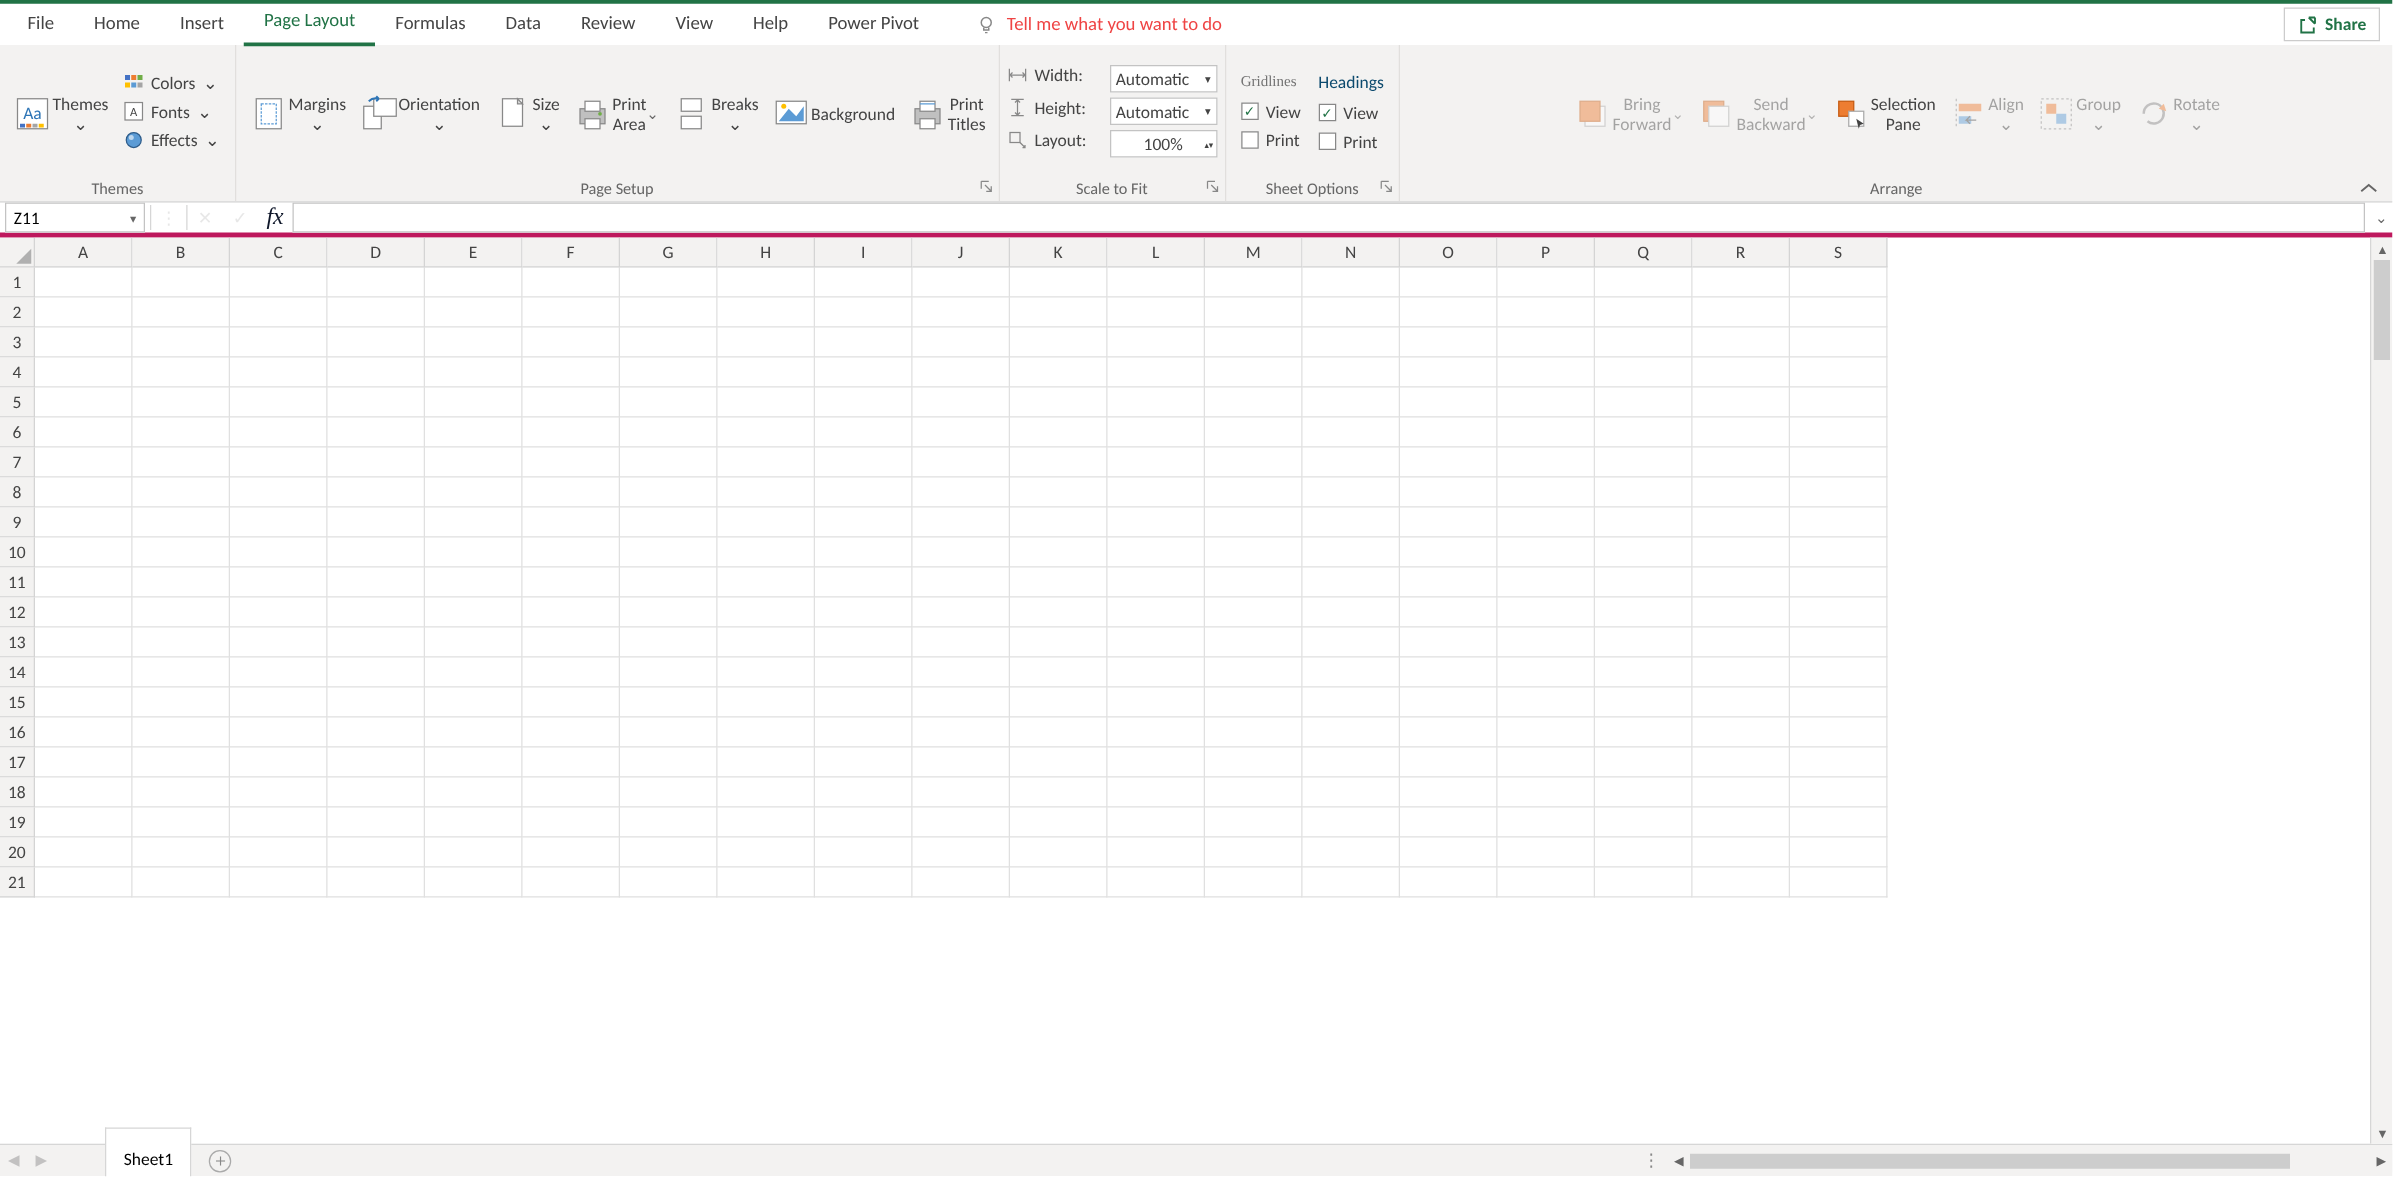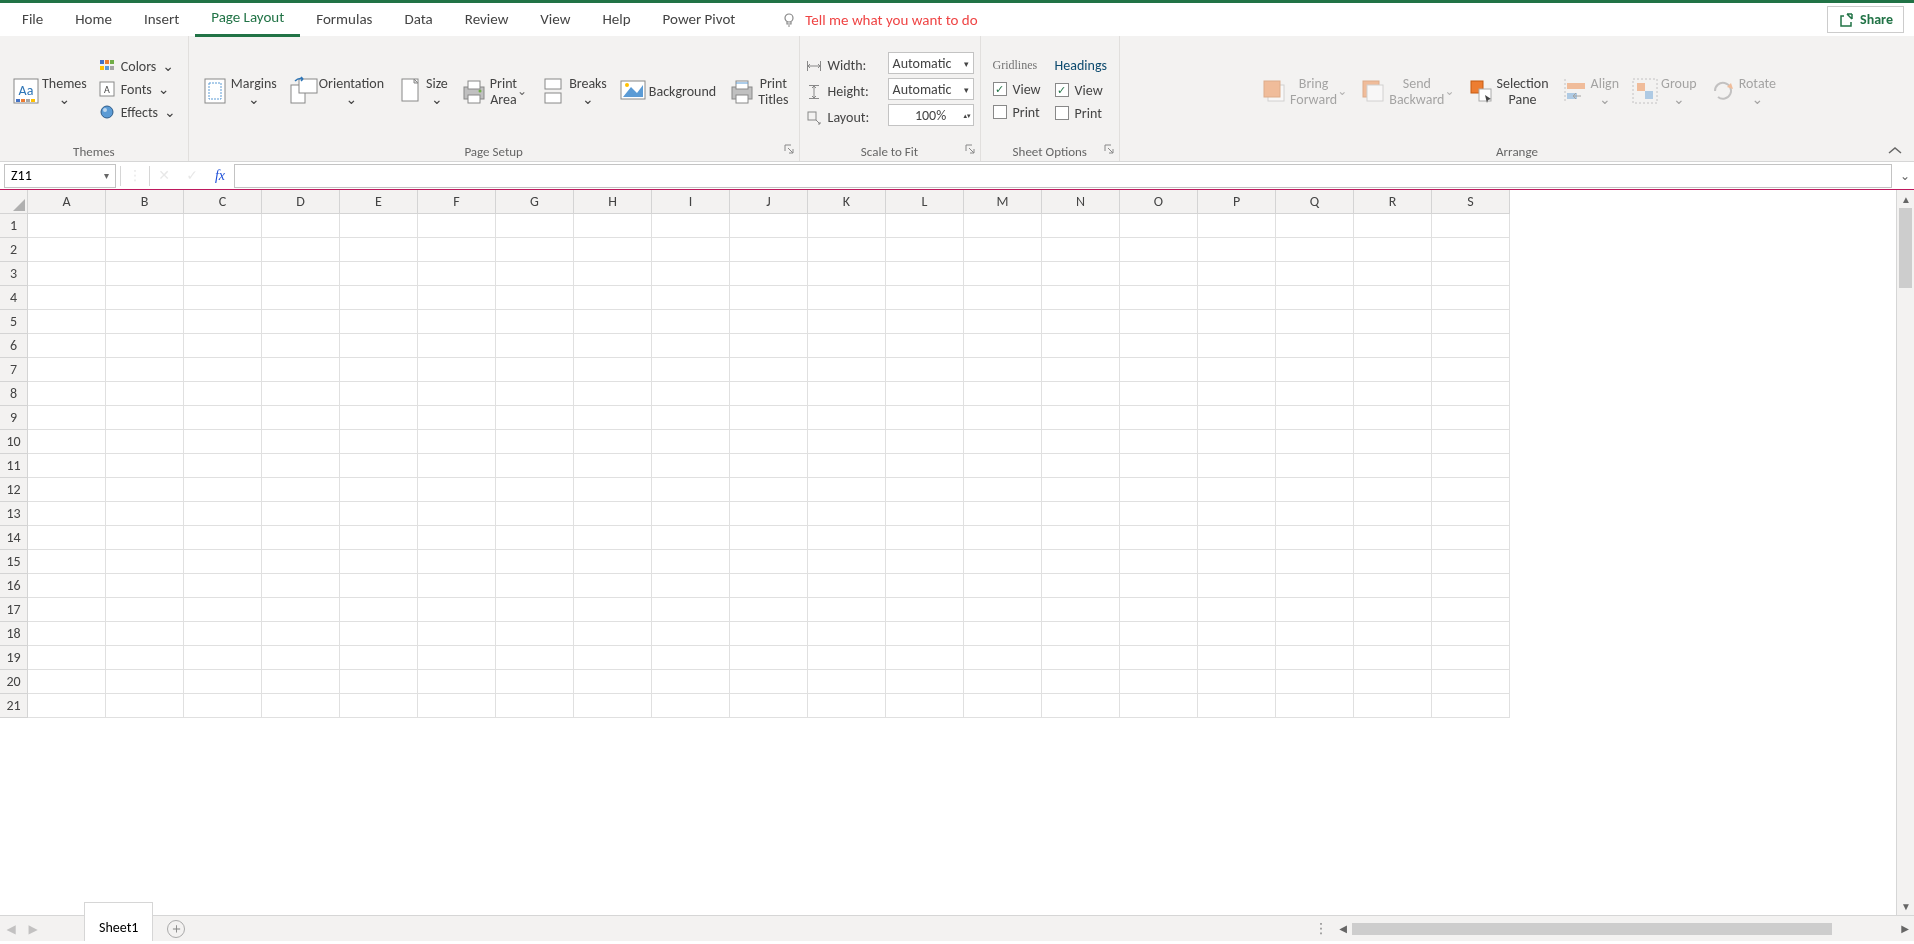--- a/index.html
+++ b/index.html
@@ -22,36 +22,36 @@
 .launcher svg { width: 12px; height: 12px; }
 .collapse-ribbon { position:absolute; right: 10px; bottom: 4px; width: 18px; height: 12px; cursor: pointer; }
 
 .vstack { display: flex; flex-direction: column; gap: 2px; align-items: center; }
 .bigbtn { display: flex; flex-direction: row; align-items: center; padding: 4px 4px 0; cursor: pointer; min-width: 58px; }
 .bigbtn .lbl { font-size: 14px; color: #444; text-align: center; line-height: 16px; margin-top: 2px;}
 .smallbtn { display:flex; align-items:center; gap:6px; padding:2px 6px; cursor:pointer; font-size:14px; color:#444;}
 .icon32 { width: 32px; height: 32px; }
 .icon16 { width: 16px; height: 16px; }
 
-.dropdown-row { display:flex; align-items:flex-end; gap:6px; }
+.dropdown-row { display:flex; align-items:flex-start; gap:6px; }
 .dropdown-row .lbl { font-size:14px; color:#444; width:54px; }
 .dropdown-box { border:1px solid #c3c3c3; background:#fff; height:22px; display:flex; align-items:center; padding:0 4px; font-size:14px; color:#444; width:86px; justify-content:space-between; cursor:pointer;}
 .check-row { display:flex; align-items:center; gap:6px; font-size:14px; color:#444; cursor:pointer;}
 .check-row .cb { width:14px; height:14px; border:1px solid #888; background:#fff; display:flex; align-items:center; justify-content:center;}
 .check-row .cb.checked::after { content:"✓"; font-size:11px; color:#217346; line-height:1;}
 
 .disabled { opacity: .45; }
 
 
-.formula-bar { display:flex; align-items:center; height:28px; border-bottom:1px solid #be185d;}
+.formula-bar { display:flex; align-items:center; height:28px; border-bottom:4px solid #be185d;}
 .name-box { width:112px; border:1px solid #c3c3c3; height:24px; margin:0 4px; display:flex; align-items:center; justify-content:space-between; padding:0 6px; font-size:14px; background:#fff;}
 .name-box .caret { font-size:10px; color:#666;}
 .fb-btn { width:28px; height:24px; display:flex; align-items:center; justify-content:center; color:#999; cursor:pointer;}
 .fb-btn.disabled { color:#ccc; }
-.fx-lbl { font-style:italic; font-family:"Times New Roman",serif; font-size:14px; color:#1d4ed8;}
+.fx-lbl { font-style:italic; font-family:"Times New Roman",serif; font-size:19px; color:#0f172a;}
 .formula-input { flex:1; border:1px solid #c3c3c3; height:24px; margin-right:4px; background:#fff;}
 .expand-fb { width:18px; text-align:center; font-size:12px; color:#666; cursor:pointer;}
 
 
 .sheet-area { position: relative; height: calc(944px - 3px - 36px - 126px - 28px - 26px); overflow:hidden; display:flex;}
 .corner { width:28px; height:24px; border-right:1px solid #d4d4d4; border-bottom:1px solid #d4d4d4; background:#f3f2f1; position:relative;}
 .corner::after { content:""; position:absolute; right:2px; bottom:2px; width:0; height:0; border-style:solid; border-width:0 0 12px 12px; border-color:transparent transparent #b0b0b0 transparent;}
 .col-headers { display:flex; }
 .col-h { width:78px; height:24px; border-right:1px solid #d4d4d4; border-bottom:1px solid #d4d4d4; background:#f3f2f1; text-align:center; font-size:14px; color:#444; line-height:24px;}
 .row-headers { display:flex; flex-direction:column;}

